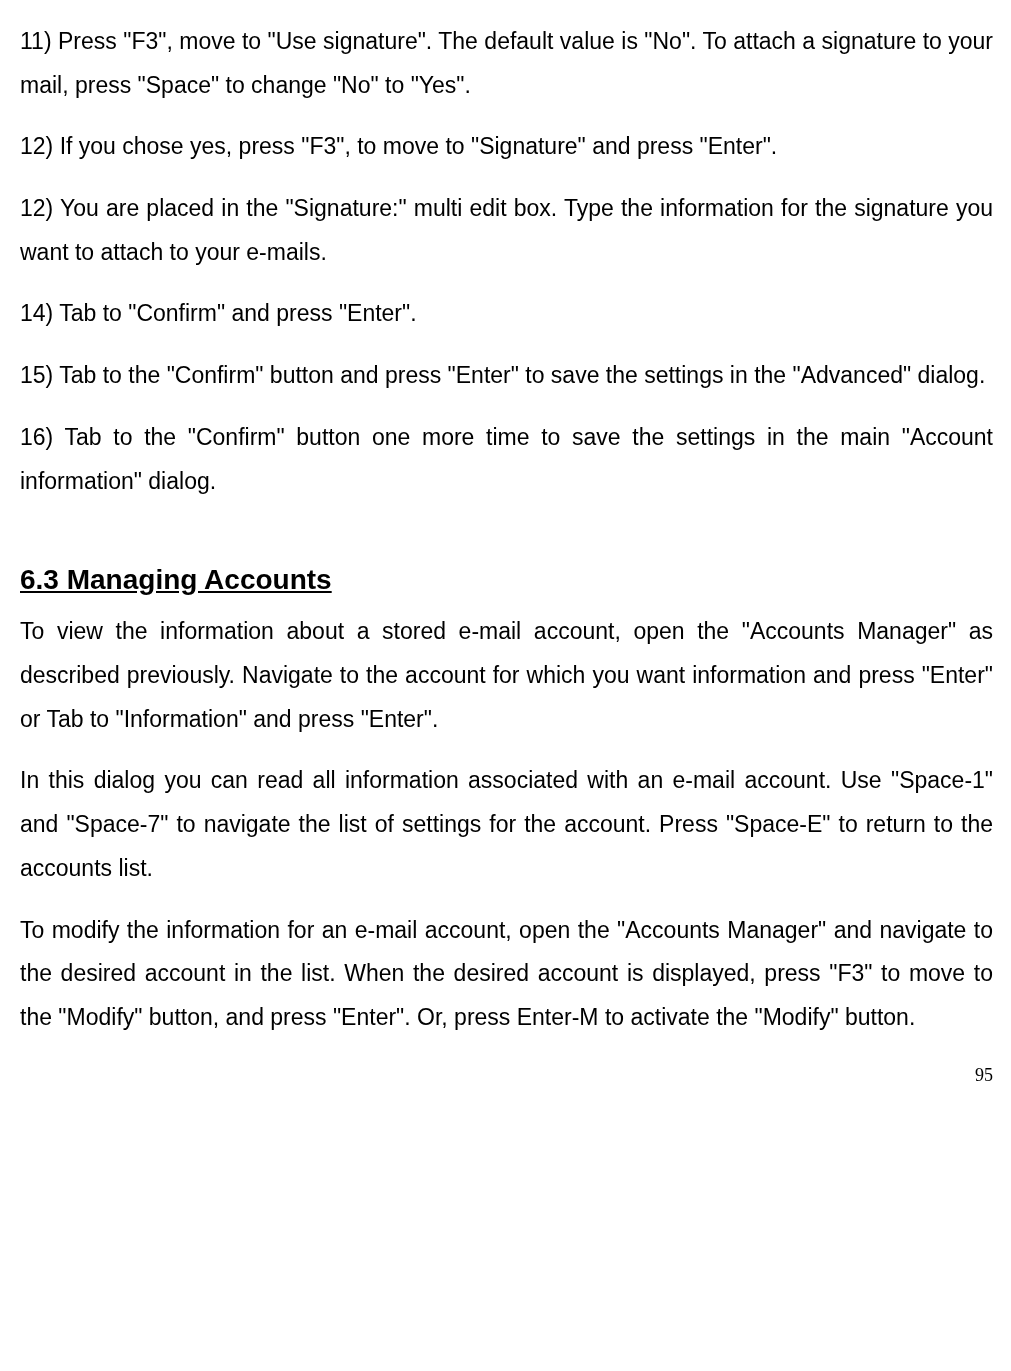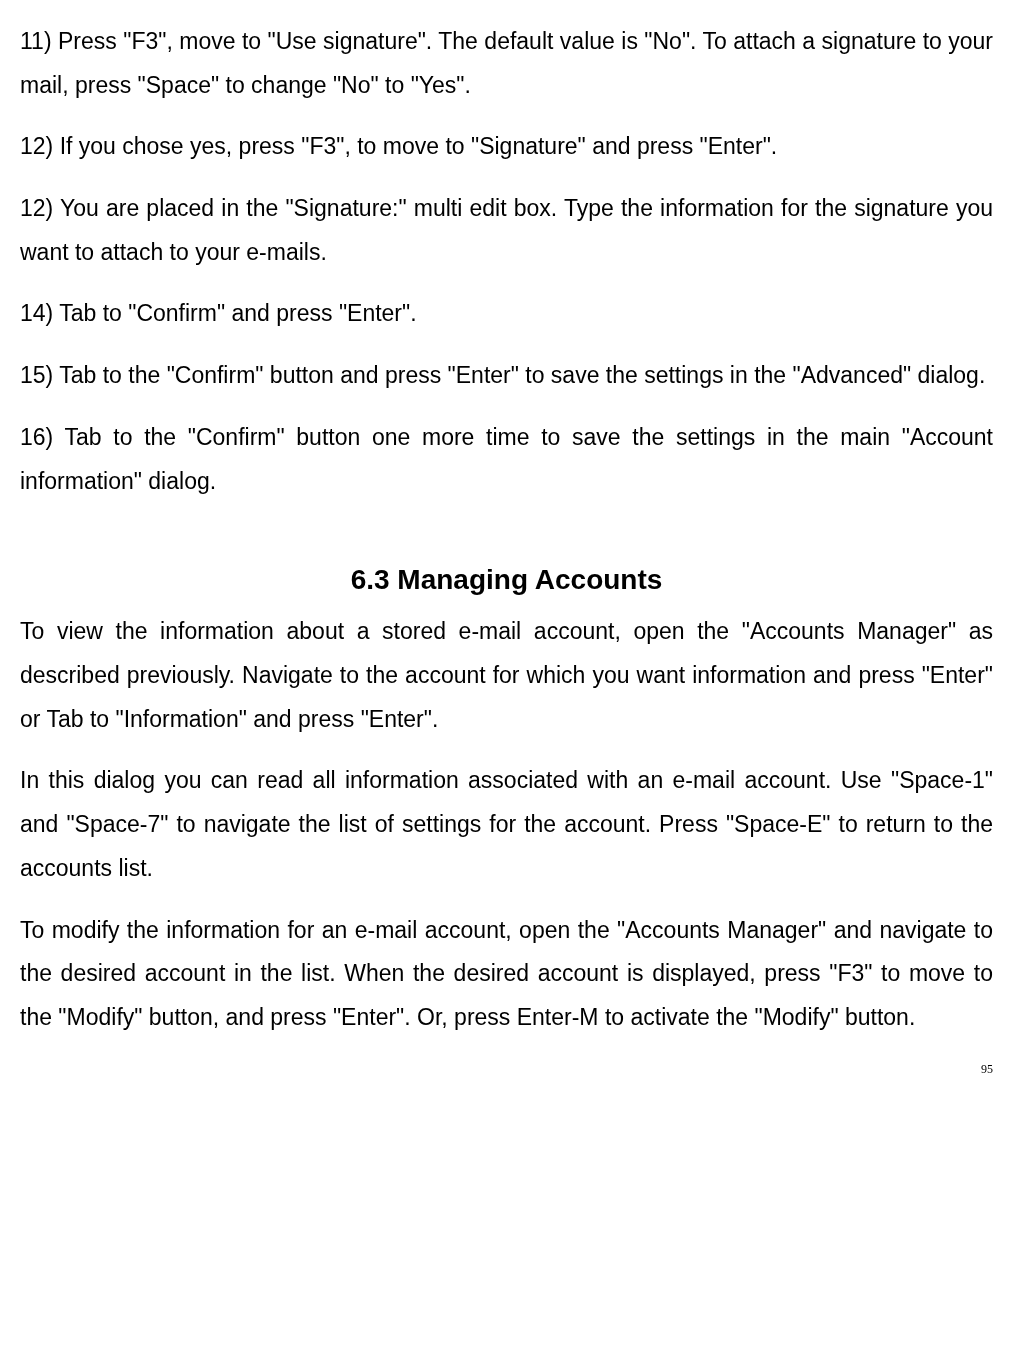--- a/index.html
+++ b/index.html
@@ -13,28 +13,28 @@
       width: 1011px;
       box-sizing: border-box;
     }
     .para {
       text-align: justify;
       margin-bottom: 18px;
     }
     .heading {
       font-size: 28px;
       font-weight: bold;
+      text-decoration: underline;
       margin-top: 50px;
       margin-bottom: 4px;
-      text-align: center;
     }
     .page-number {
       text-align: right;
       font-family: "Times New Roman", Times, serif;
-      font-size: 12px;
+      font-size: 18px;
       margin-top: 10px;
     }
   </style>
 </head>
 <body>
 
 <div class="para">11) Press "F3", move to "Use signature". The default value is "No". To attach a signature to your mail, press "Space" to change "No" to "Yes".</div>
 <div class="para">12) If you chose yes, press "F3", to move to "Signature" and press "Enter".</div>
 <div class="para">12) You are placed in the "Signature:" multi edit box. Type the information for the signature you want to attach to your e-mails.</div>
 <div class="para">14) Tab to "Confirm" and press "Enter".</div>

